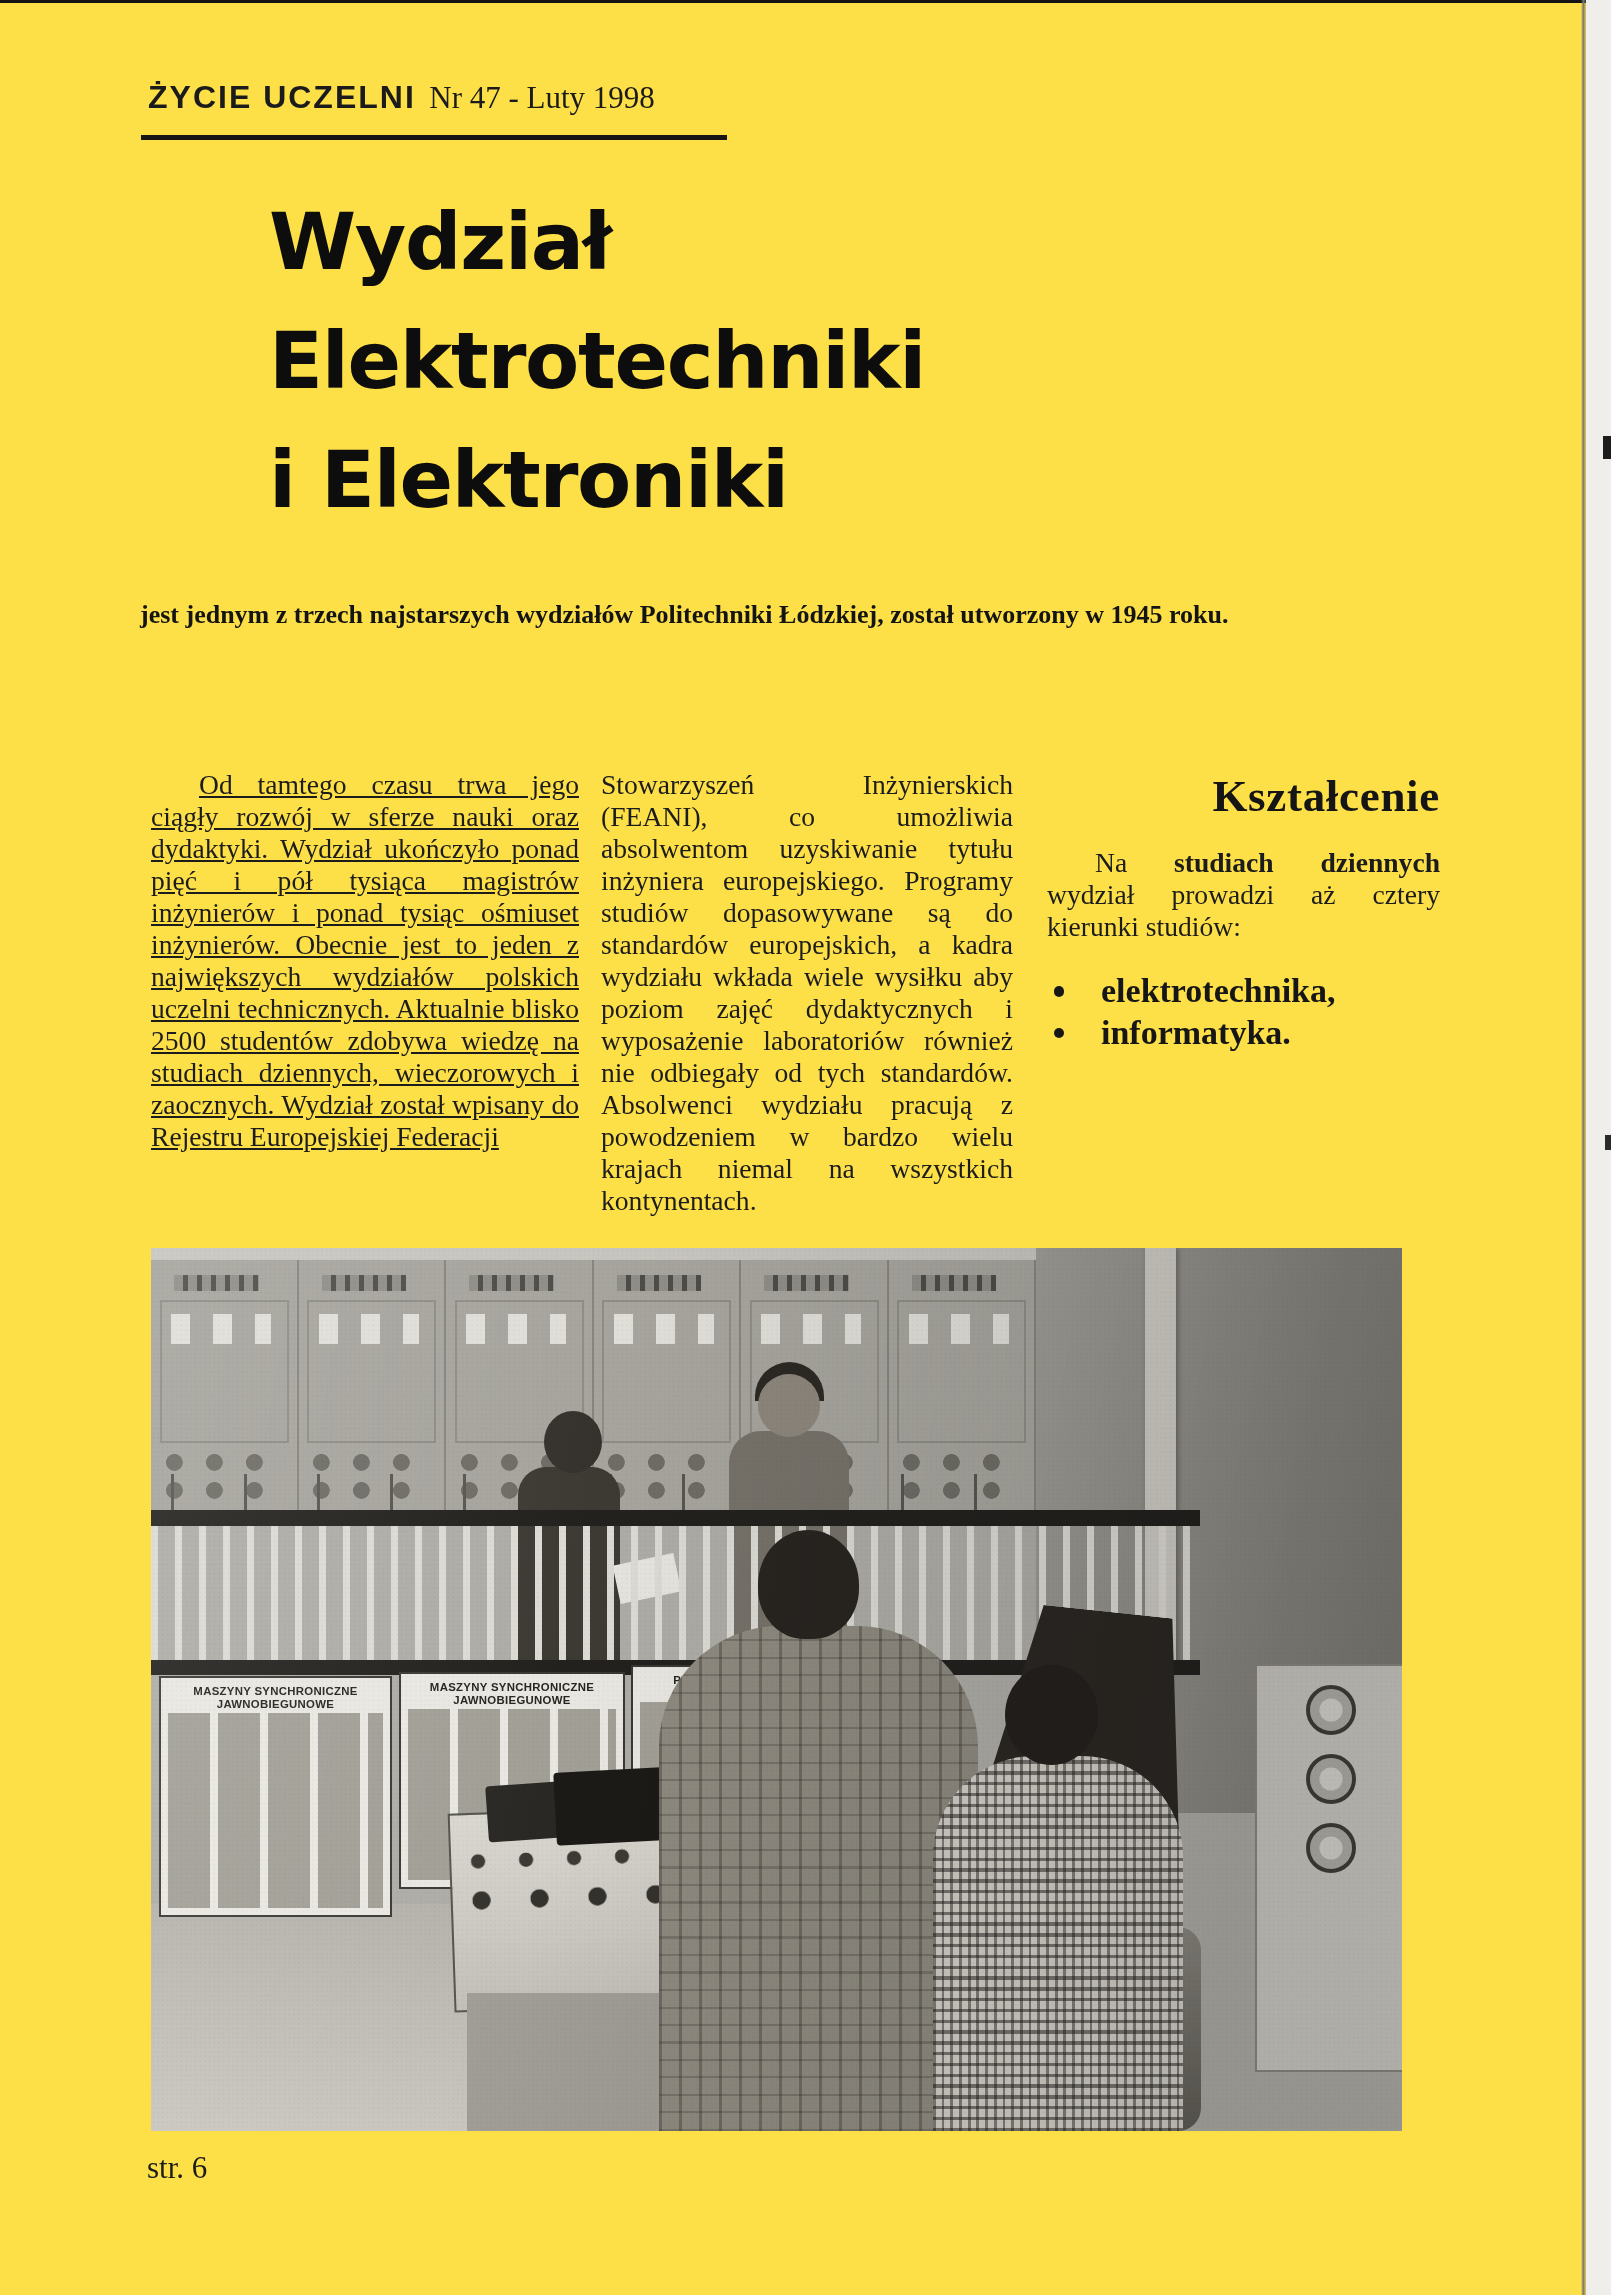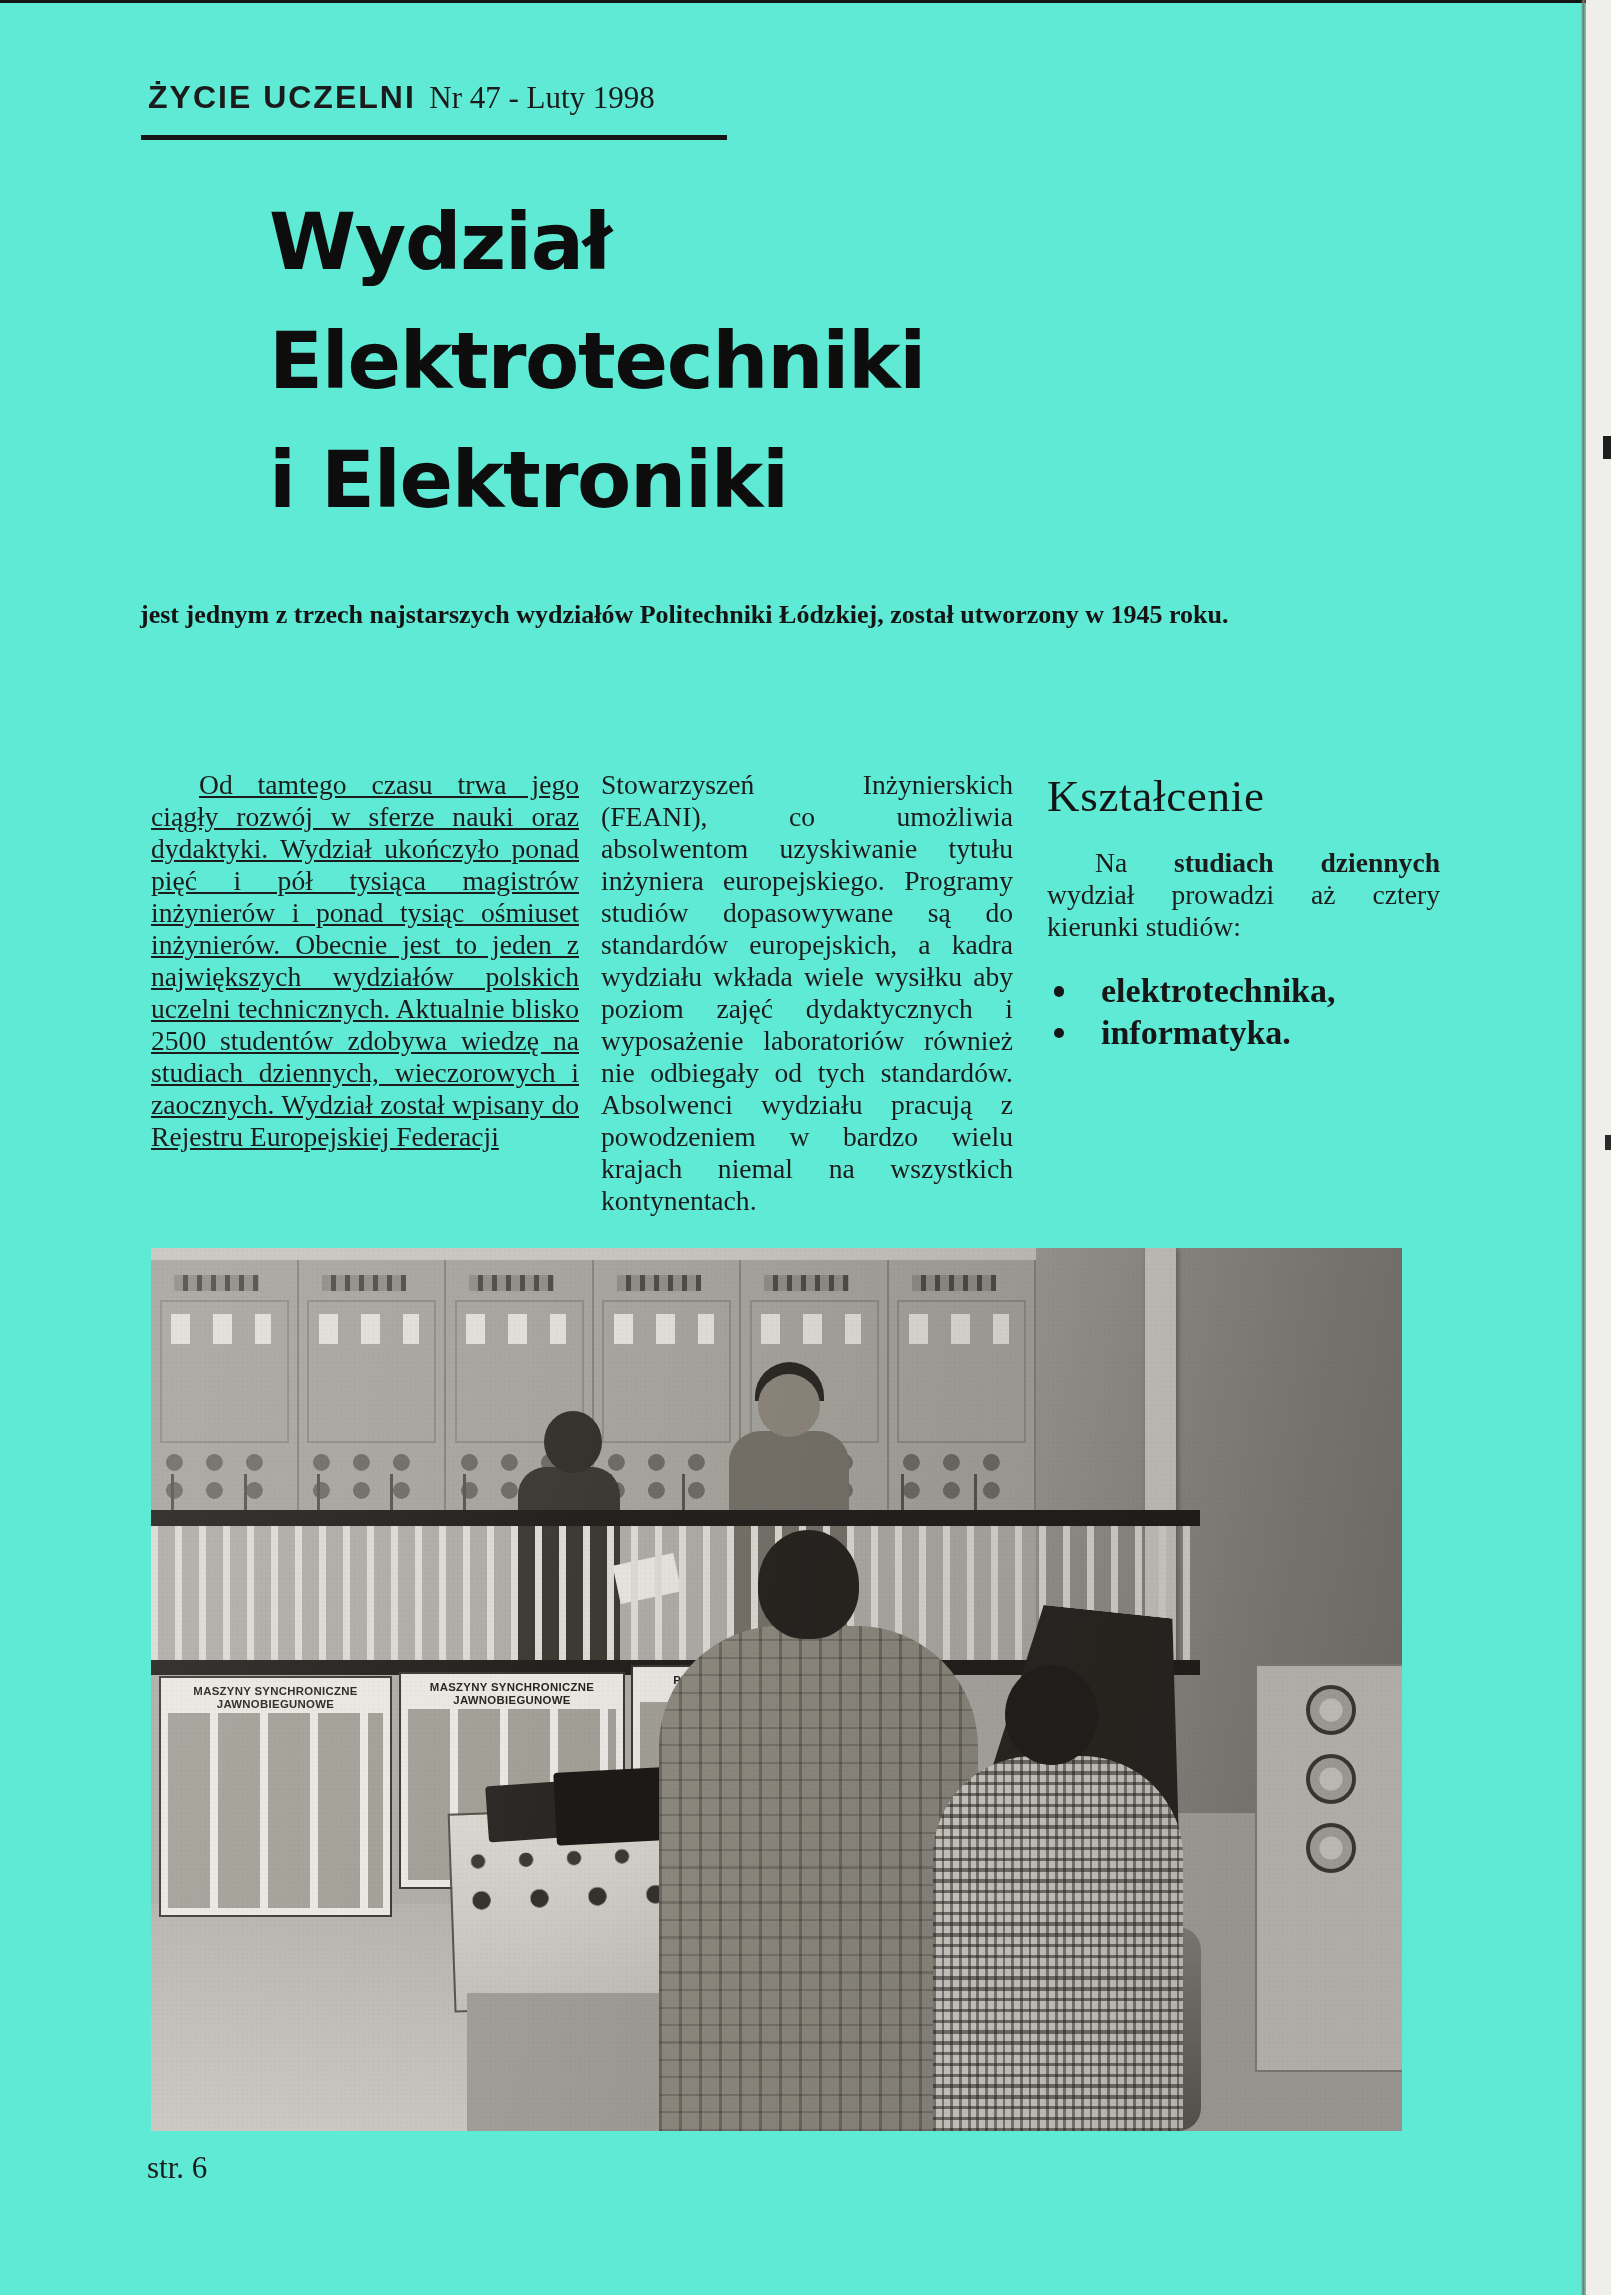--- a/index.html
+++ b/index.html
@@ -1,19 +1,19 @@
 <!DOCTYPE html>
 <html lang="pl" style="font-size:10.8px"><head>
 <meta charset="utf-8">
 <title>ŻYCIE UCZELNI Nr 47</title>
 <style>
   html,body { margin:0; padding:0; background:#dcdbd8; }
   .page {
     position:relative; width:1611px; height:2295px;
-    background:#5eead4; color:#1a1a1a;
+    background:#fde047; color:#1a1a1a;
     font-family:"Liberation Serif", serif;
     overflow:hidden;
   }
   
   .top-edge { position:absolute; left:0; top:0; width:100%; height:3.4px; background:#141414; }
   .fold-line {
     position:absolute; top:0; bottom:0; left:1581px; width:5.4px;
     background:linear-gradient(90deg, rgba(90,90,88,0) 0%, #77756f 45%, rgba(150,148,144,.25) 100%);
   }
   .right-strip { position:absolute; top:0; bottom:0; left:1586px; right:0; background:#efeeeb; }
@@ -41,21 +41,21 @@
     font-weight:bold; font-size:26px; line-height:58px; color:#141414;
   }
 
   
   .col { position:absolute; top:769px; font-size:27.6px; line-height:32px; text-align:justify; color:#1c1c1c; }
   .col p { margin:0; }
   .col-1 { left:151px;  width:428px;text-decoration:underline; }
   .col-2 { left:601px;  width:412px; }
   .col-1 p { text-indent:48px; }
   .col-3 { left:1047px; width:393px; text-align:left; }
-  .col-3 h3 { margin:4px 0 27px 0; font-size:45px; line-height:47px; font-weight:normal; letter-spacing:0.7px; color:#151515; }
+  .col-3 h3 { margin:4px 0 27px 0; font-size:45px; line-height:47px; font-weight:bold; letter-spacing:0.7px; color:#151515;text-align:right; }
   .c3p { margin:0; font-size:27.6px; line-height:32px; text-align:justify; text-indent:48px; }
   .c3p b { font-weight:bold; }
   .bullets { list-style:none; margin:28px 0 0 0; padding:0; }
   .bullets li { position:relative; padding-left:54px; font-weight:bold; font-size:34px; line-height:39px; margin-bottom:2.7px; color:#161616; }
   .dot { position:absolute; left:6.7px; top:15px; width:10.8px; height:10.8px; border-radius:50%; background:#161616; }
   .bl { display:block; }
 
   
   .photo {
     position:absolute; left:151px; top:1248px; width:1251px; height:883px;

